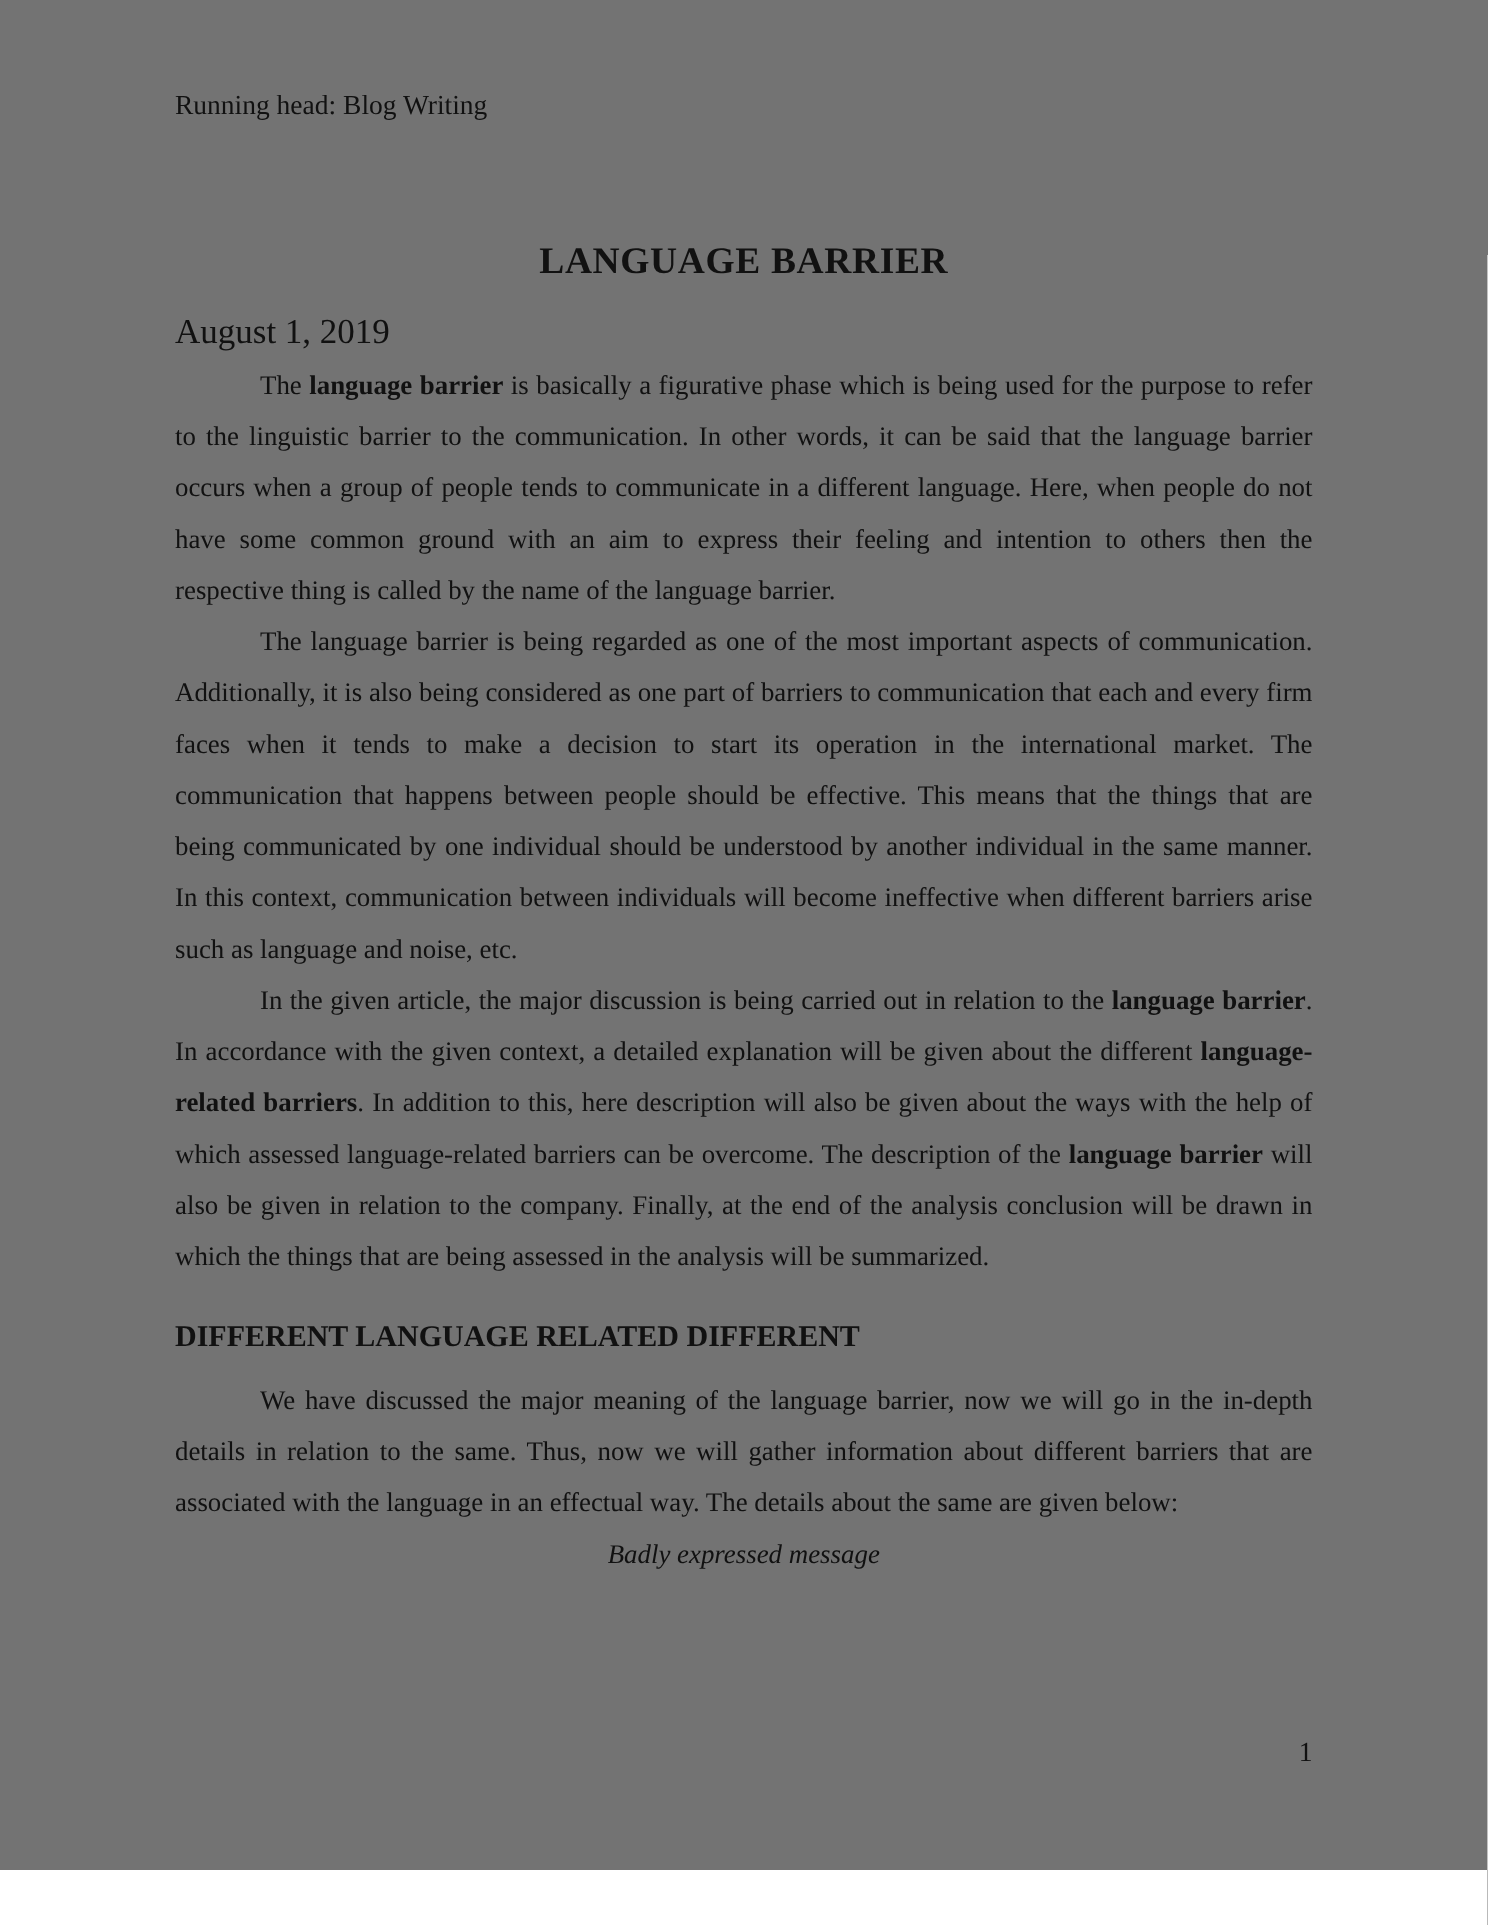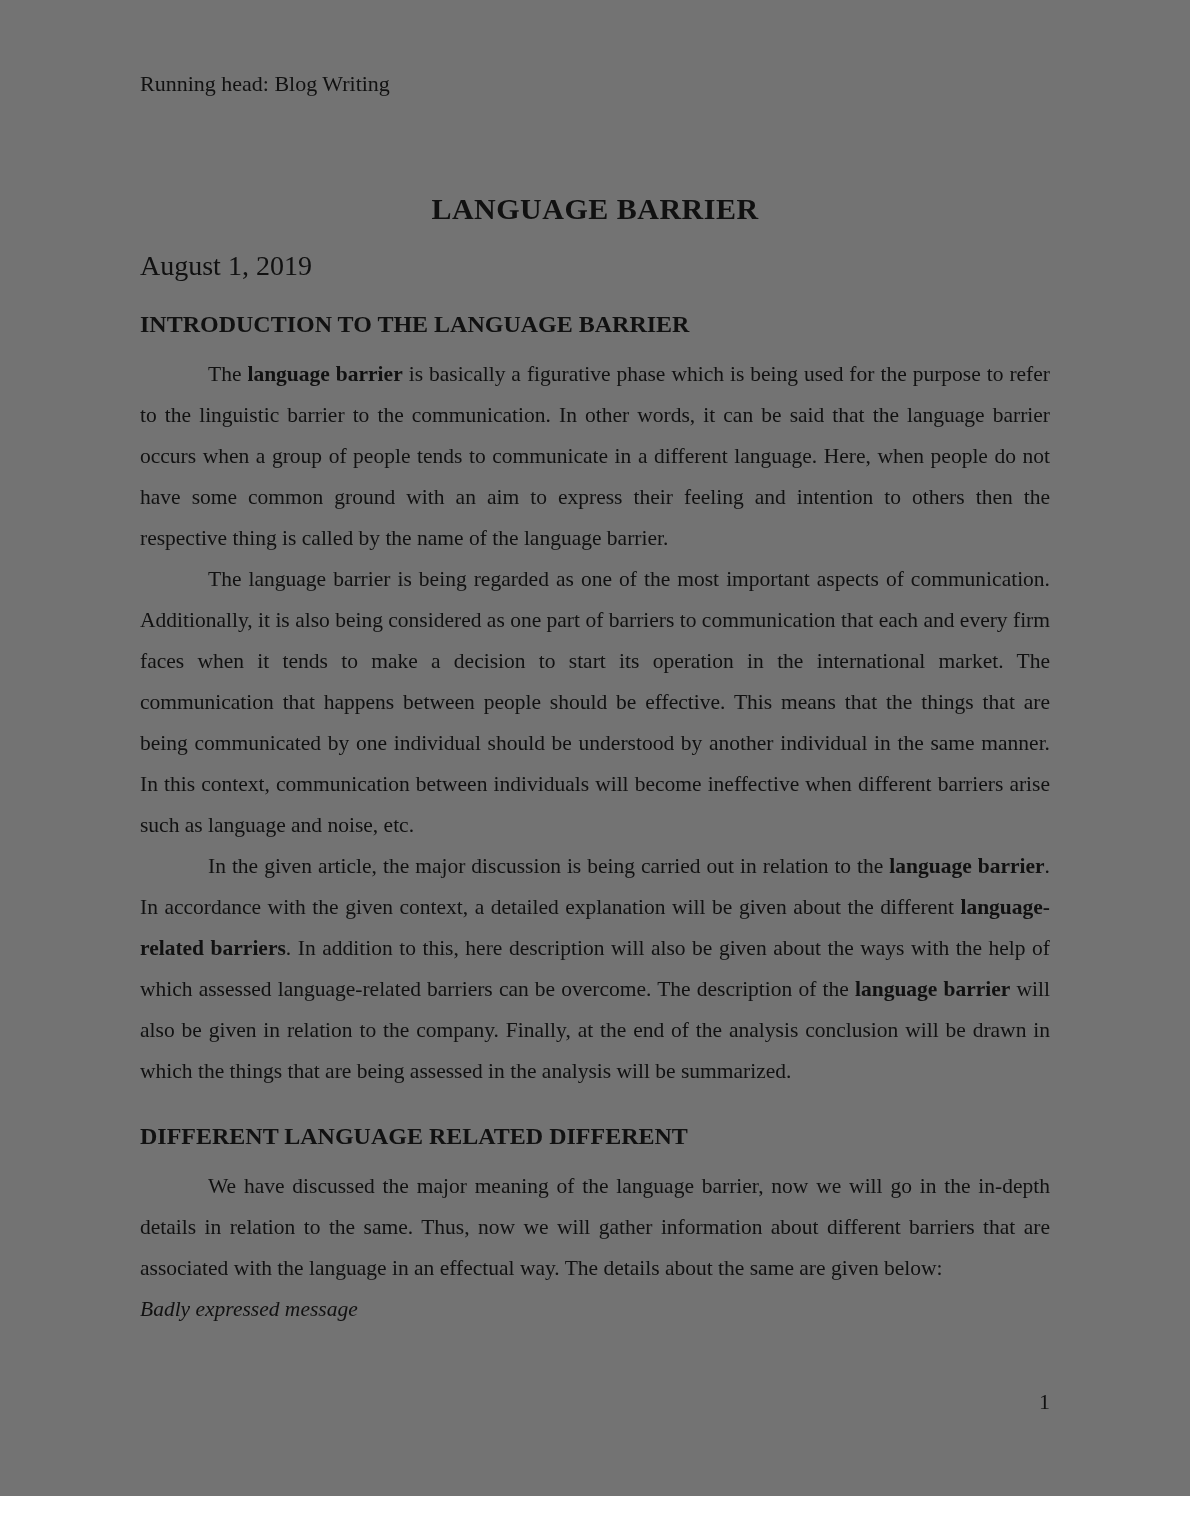--- a/index.html
+++ b/index.html
@@ -48,20 +48,21 @@
     text-align: justify;
     text-indent: 68px;
     margin: 0;
   }
   .para b { font-weight: bold; }
   .subheading-italic {
     font-size: 21.5px;
     line-height: 41px;
     font-style: italic;
     margin: 0;
+    text-align: center;
   }
   .page-number {
     position: absolute;
     top: 1388px;
     right: 140px;
     font-size: 22px;
     line-height: 28px;
   }
 </style>
 </head>
@@ -69,21 +70,20 @@
 
 <div class="page">
 
   <div class="running-head">Running head: Blog Writing</div>
 
   <h1 class="doc-title">LANGUAGE BARRIER</h1>
 
   <div class="date-line">August 1, 2019</div>
 
   <section>
-    <h2 class="section-heading">INTRODUCTION TO THE LANGUAGE BARRIER</h2>
     <p class="para"><span>The </span><b>language barrier</b><span> is basically a figurative phase which is being used for the purpose to refer to the linguistic barrier to the communication. In other words, it can be said that the language barrier occurs when a group of people tends to communicate in a different language. Here, when people do not have some common ground with an aim to express their feeling and intention to others then the respective thing is called by the name of the language barrier.</span></p>
     <p class="para"><span>The language barrier is being regarded as one of the most important aspects of communication. Additionally, it is also being considered as one part of barriers to communication that each and every firm faces when it tends to make a decision to start its operation in the international market. The communication that happens between people should be effective. This means that the things that are being communicated by one individual should be understood by another individual in the same manner. In this context, communication between individuals will become ineffective when different barriers arise such as language and noise, etc.</span></p>
     <p class="para"><span>In the given article, the major discussion is being carried out in relation to the </span><b>language barrier</b><span>. In accordance with the given context, a detailed explanation will be given about the different </span><b>language-related barriers</b><span>. In addition to this, here description will also be given about the ways with the help of which assessed language-related barriers can be overcome. The description of the </span><b>language barrier</b><span> will also be given in relation to the company. Finally, at the end of the analysis conclusion will be drawn in which the things that are being assessed in the analysis will be summarized.</span></p>
   </section>
 
   <section>
     <h2 class="section-heading">DIFFERENT LANGUAGE RELATED DIFFERENT</h2>
     <p class="para"><span>We have discussed the major meaning of the language barrier, now we will go in the in-depth details in relation to the same. Thus, now we will gather information about different barriers that are associated with the language in an effectual way. The details about the same are given below:</span></p>
     <p class="subheading-italic">Badly expressed message</p>
   </section>

